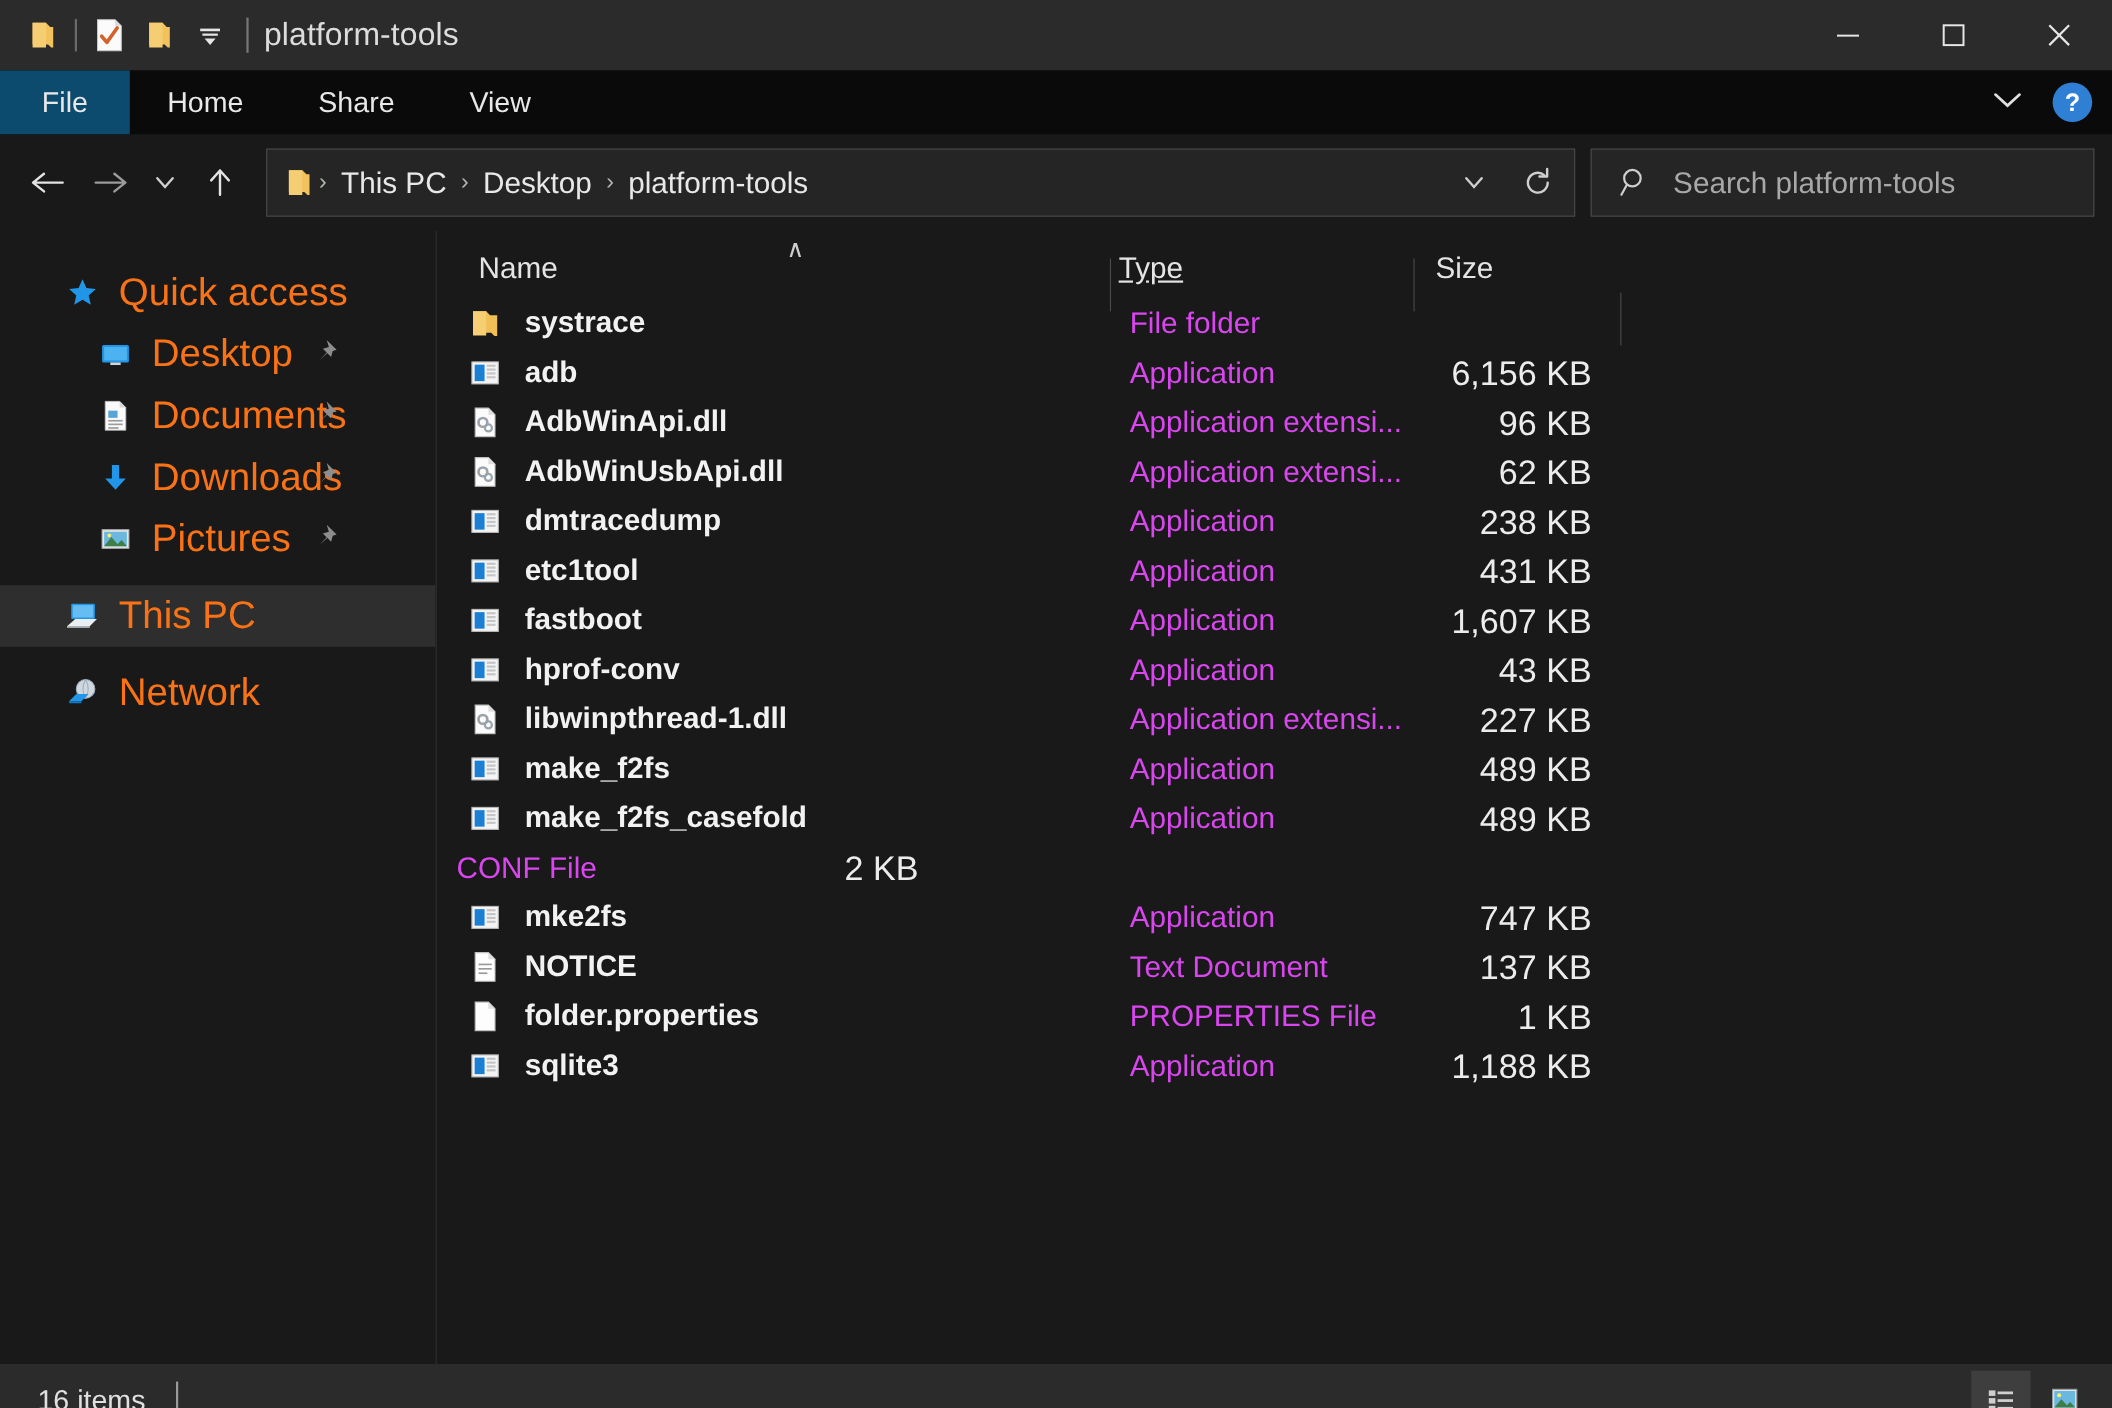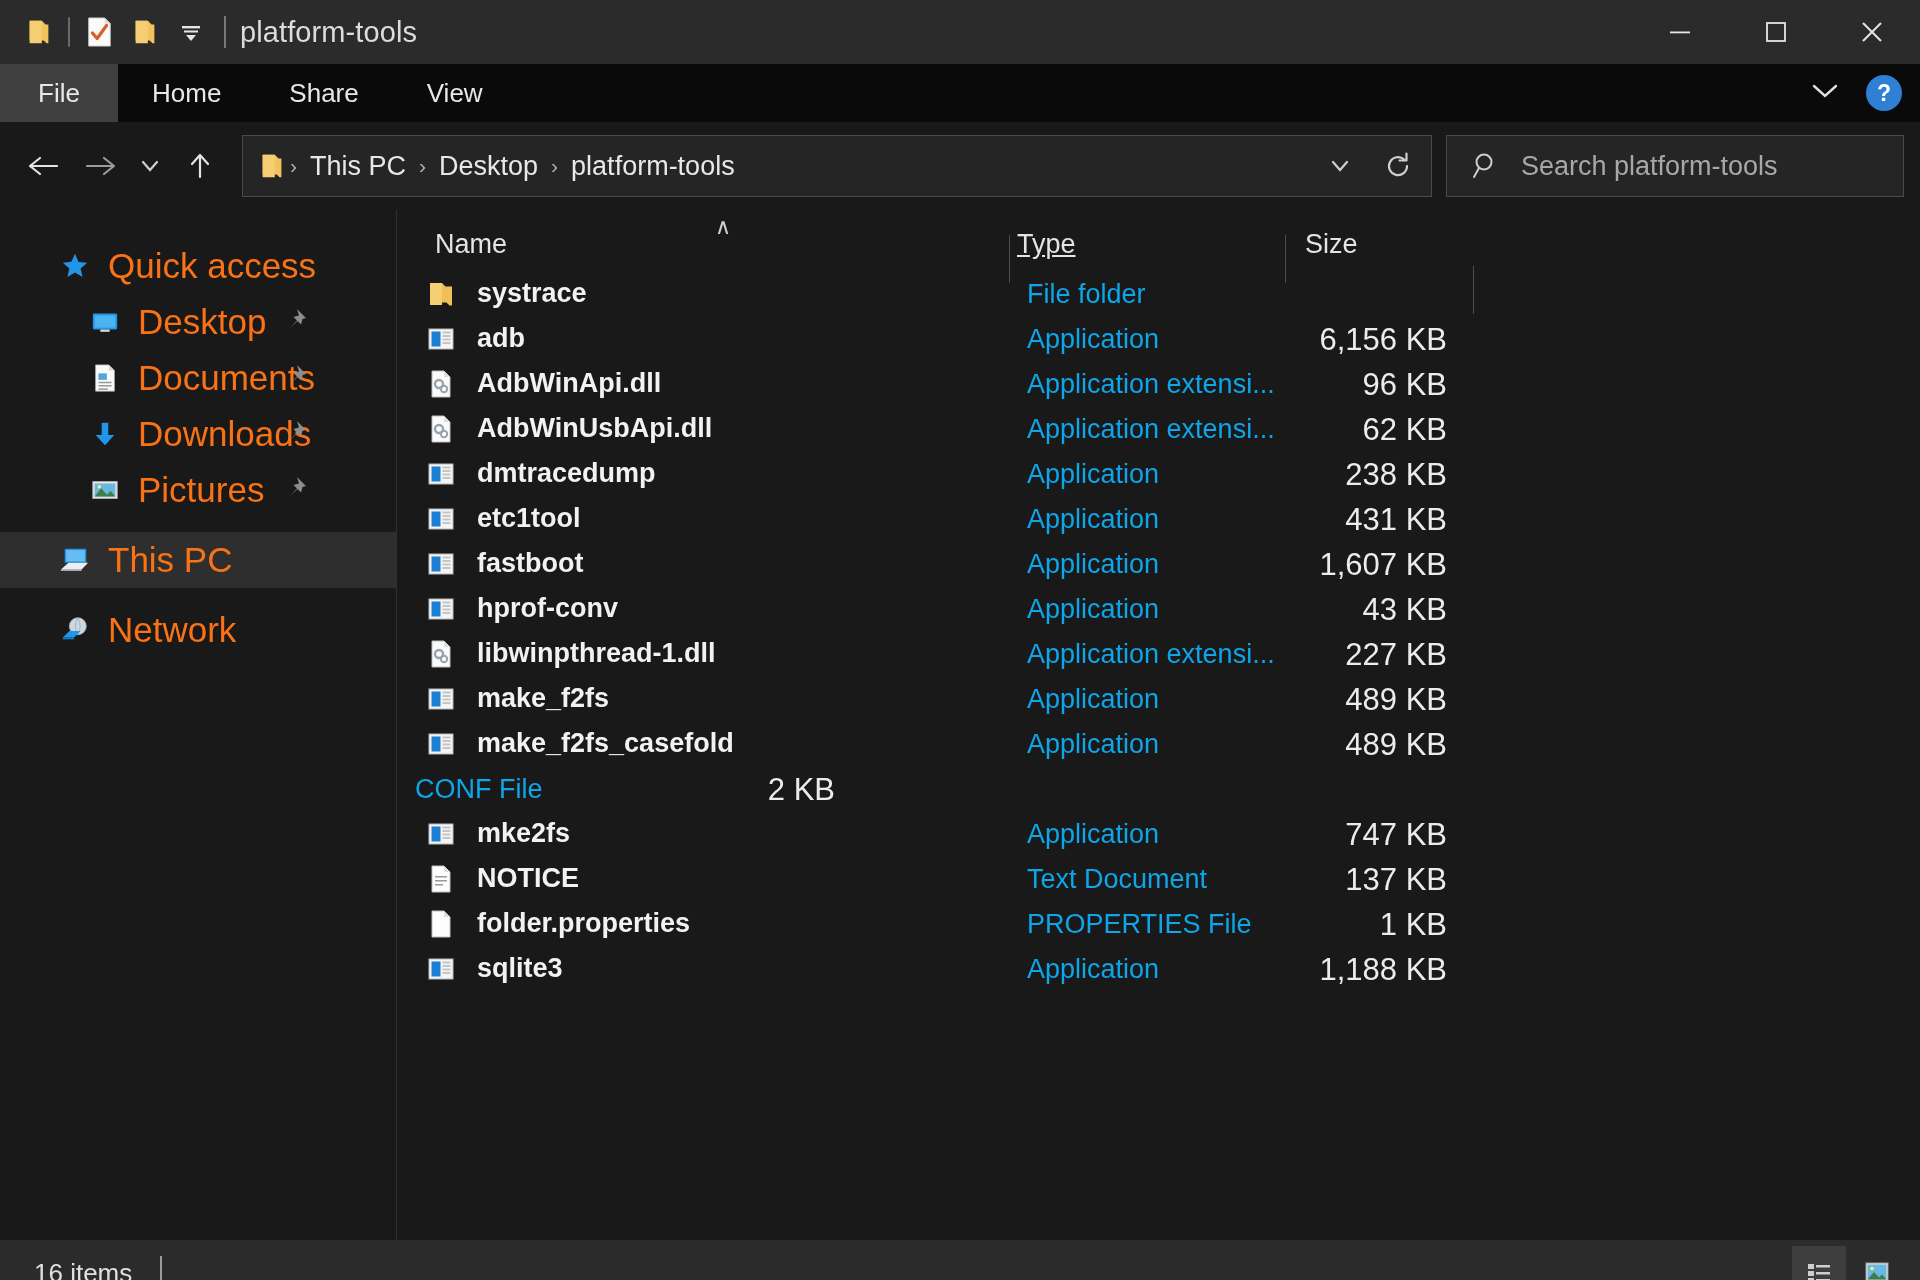--- a/index.html
+++ b/index.html
@@ -57,21 +57,21 @@
     align-items: stretch;
     position: relative;
   }
   .rtab {
     display: flex; align-items: center; justify-content: center;
     color: #e8e8e8;
     font-size: 26px;
     padding: 0 34px;
     min-width: 118px;
   }
-  .rtab.active { background: #404040; }
+  .rtab.active { background: #0c4a6e; }
   .ribbon-right {
     position: absolute; right: 18px; top: 0; height: 58px;
     display: flex; align-items: center; gap: 22px;
   }
   .help-circle {
     width: 36px; height: 36px; border-radius: 50%;
     background: #2f7fd4;
     display: flex; align-items: center; justify-content: center;
     color: #fff; font-size: 23px; font-weight: bold;
   }
@@ -201,21 +201,21 @@
   .cell-name {
     width: 612px; display: flex; align-items: flex-start;
     padding-left: 28px; min-width: 0; font-weight: bold;
   }
   .fname {
     color: #f2f2f2; font-size: 27px;
     margin-left: 18px; white-space: nowrap;
   }
   .cell-type {
     width: 276px; padding-left: 18px;
-    color: #0ea5e9; font-size: 27px; white-space: nowrap;
+    color: #d946ef; font-size: 27px; white-space: nowrap;
     overflow: hidden; text-overflow: ellipsis;
   }
   .cell-size {
     width: 188px; padding-right: 26px;
     color: #ececec; font-size: 31px; text-align: right;
   }
 
   
   .ficon { width: 34px; height: 34px; flex-shrink: 0; position: relative; }
 

